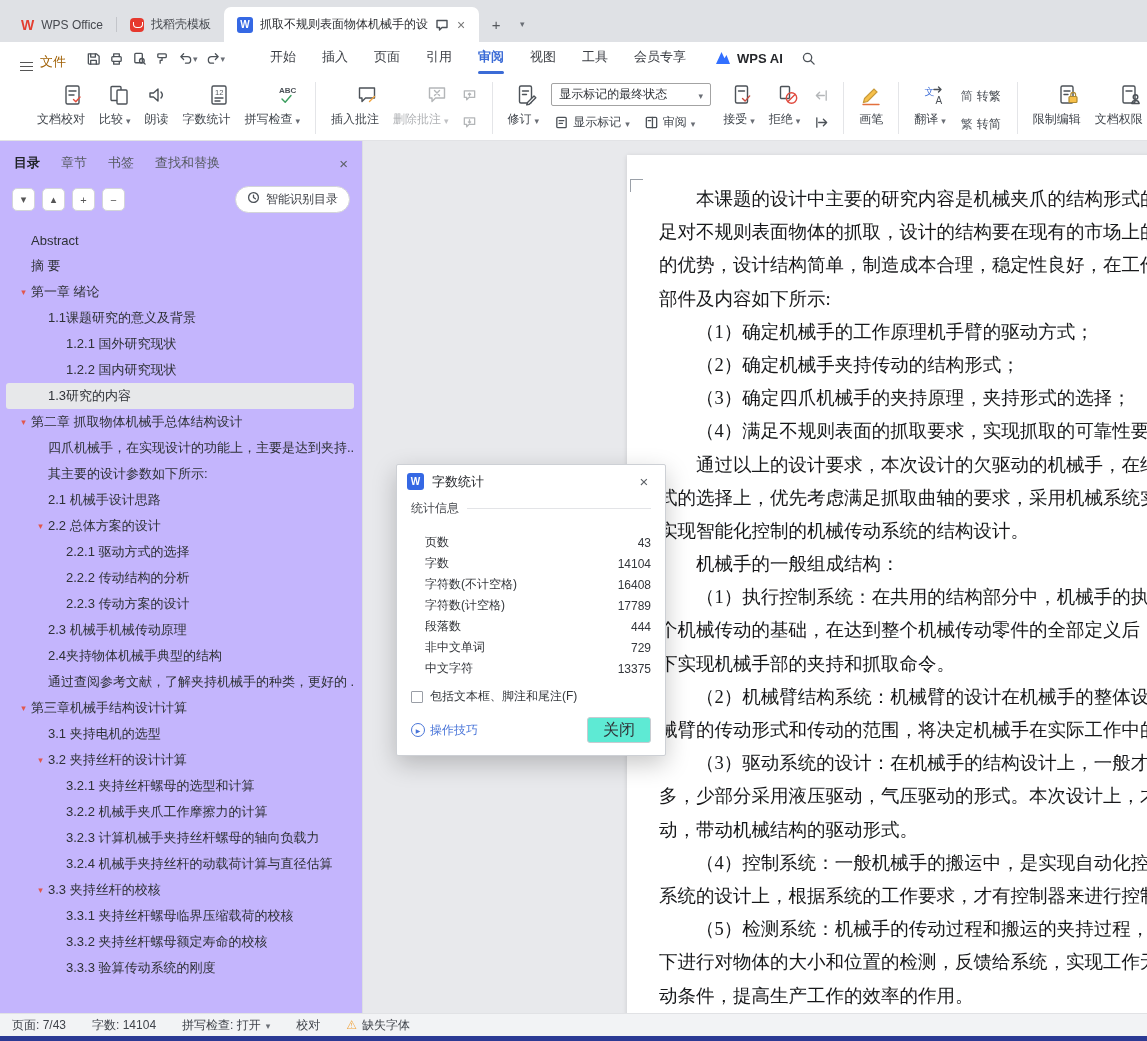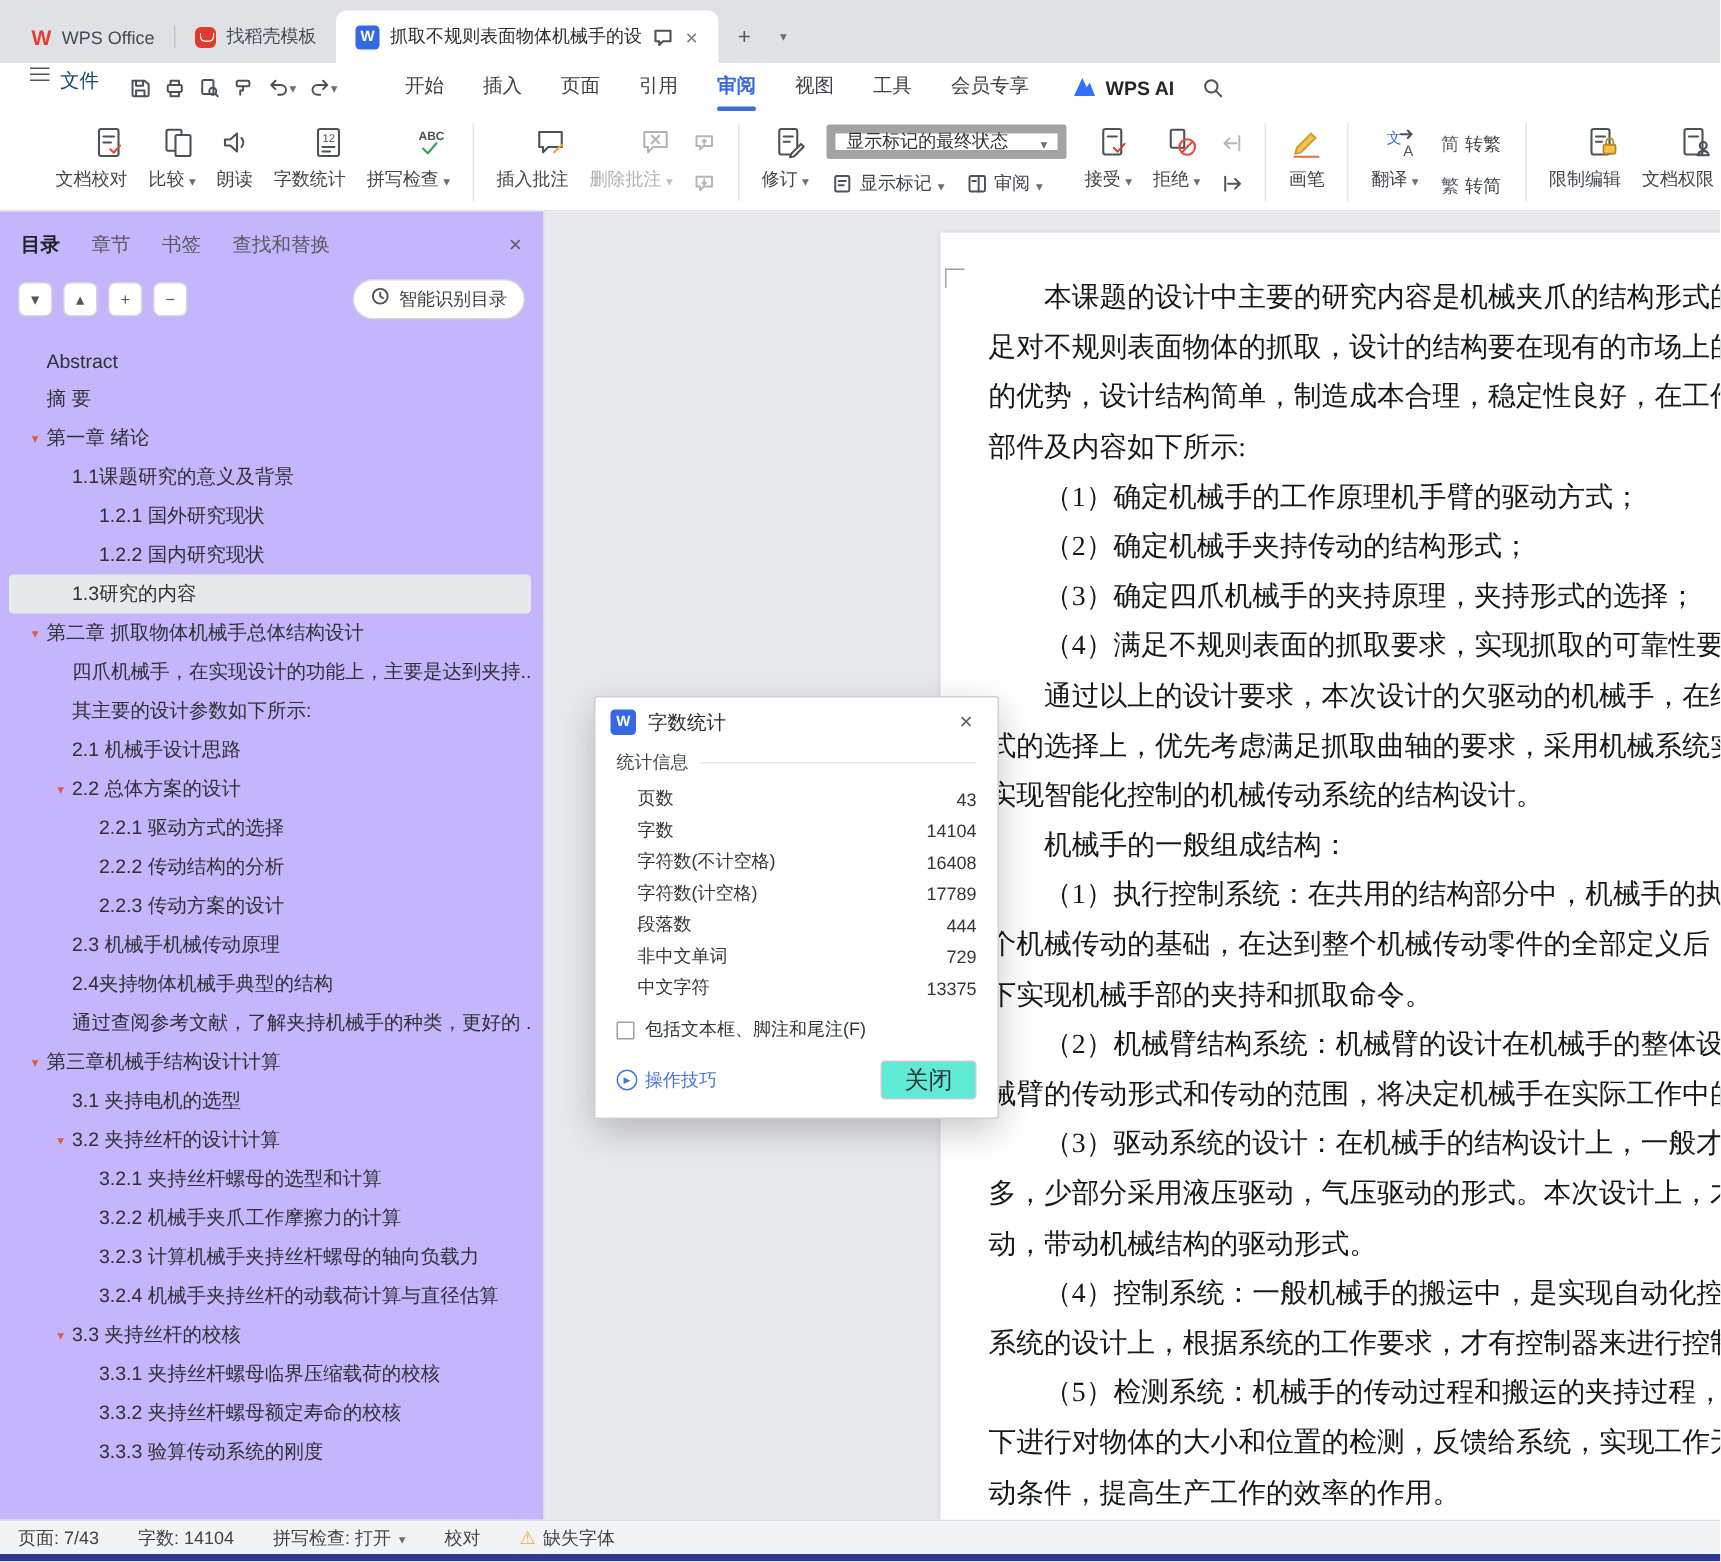--- a/index.html
+++ b/index.html
@@ -17,21 +17,21 @@
   .dkico{width:14px;height:14px;background:#e6392e;border-radius:4px;position:relative}
   .dkico::after{content:"";position:absolute;left:3px;top:4px;width:8px;height:5px;border:1.5px solid #fff;border-top:none;border-radius:0 0 4px 4px}
   .wico{width:16px;height:16px;background:#3568e4;color:#fff;border-radius:3px;font-size:10px;font-weight:bold;
         display:flex;align-items:center;justify-content:center;flex:0 0 auto}
   .tab-x{color:#777;font-size:14px;padding:0 1px}
   .tbtn{width:26px;height:26px;margin:0 0 5px 4px;display:flex;align-items:center;justify-content:center;color:#54575c;font-size:15px;border-radius:4px}
   .tbtn.small{font-size:10px;width:18px}
 
   
   .menubar{height:32px;background:#fff;display:flex;align-items:center;padding:0 12px}
-  .filebtn{display:flex;align-items:flex-start;gap:7px;padding:0 8px;font-size:13px;color:#0c4a6e;height:26px;border-radius:3px}
+  .filebtn{display:flex;align-items:flex-end;gap:7px;padding:0 8px;font-size:13px;color:#a16207;height:26px;border-radius:3px}
   .hamb{width:13px;height:9px;border-top:1.6px solid #555;border-bottom:1.6px solid #555;position:relative}
   .hamb::after{content:"";position:absolute;left:0;top:2.8px;width:100%;height:1.6px;background:#555}
   .qbar{display:flex;align-items:center;margin-left:8px}
   .qbtn{height:24px;display:flex;align-items:center;justify-content:center;padding:0 4px;border-radius:3px;color:#4c5258}
   .menu-items{display:flex;margin-left:28px}
   .menu-item{padding:0 13px;height:32px;line-height:30px;font-size:13px;color:#3c3f45;position:relative}
   .menu-item.active{color:#3b6bd6;font-weight:bold}
   .menu-item.active::after{content:"";position:absolute;left:13px;right:13px;bottom:0;height:3px;background:#3b6bd6;border-radius:2px}
   .ai{display:flex;align-items:center;gap:6px;margin-left:16px;font-weight:bold;font-size:13px;color:#26282c}
   .chv::before{content:"▾";font-size:9px;color:#6a6e75;line-height:1}
@@ -39,21 +39,21 @@
   
   .ribbon{height:67px;background:#fff;border-bottom:1px solid #e2e3e6;display:flex;align-items:flex-start;
           padding:6px 0 0 30px;white-space:nowrap}
   .rbtn{display:flex;flex-direction:column;align-items:flex-end;padding:3px 7px;border-radius:3px;flex:0 0 auto}
   .ic{width:24px;height:24px;display:block}
   .ic14{width:15px;height:15px;display:block}
   .rlbl{margin-top:4px;font-size:12px;color:#41464d;display:flex;align-items:center;gap:3px}
   .rsep{width:1px;background:#e4e5e8;height:52px;margin:2px 8px 0;flex:0 0 auto}
   .dis{opacity:.42}
   .rcol{display:flex;flex-direction:column;margin:3px 5px 0;gap:6px;flex:0 0 auto}
-  .rsel{width:160px;height:23px;border:6px solid #a3a3a3;border-radius:2px;display:flex;align-items:center;
+  .rsel{width:160px;height:23px;border:1px solid #a3a3a3;border-radius:2px;display:flex;align-items:center;
         justify-content:space-between;padding:0 7px;font-size:12px;color:#2f3237;background:#fff}
   .rrow{display:flex;gap:8px}
   .rsmall{display:flex;align-items:center;gap:4px;font-size:12px;color:#41464d;padding:2px 3px;border-radius:3px;flex:0 0 auto}
   .rstack{display:flex;flex-direction:column;gap:5px;margin:4px 3px 0;flex:0 0 auto}
   .rsq{width:22px;height:22px;border-radius:3px;display:flex;align-items:center;justify-content:center}
   .cchar{font-size:12px;color:#5a5e66}
   svg{display:block}
   .s{stroke:#4c5258;stroke-width:1.4;fill:none;stroke-linecap:round;stroke-linejoin:round}
 
   
@@ -84,21 +84,21 @@
   .doc-line.ind{padding-left:37px}
 
   
   .dlg{position:absolute;left:396px;top:464px;width:270px;background:#fff;border:1px solid #cdd0d5;
        box-shadow:0 8px 24px rgba(0,0,0,.22);z-index:20;border-radius:2px}
   .dlg-title{height:33px;display:flex;align-items:center;gap:8px;padding:0 10px;font-size:13px;color:#26282c}
   .dlg-close{margin-left:auto;color:#5c6066;font-size:15px;width:22px;text-align:center}
   .dlg-body{padding:2px 14px 0}
   .dlg-group{display:flex;align-items:center;gap:8px;font-size:12px;color:#44474c}
   .gline{flex:1;height:1px;background:#e3e4e7}
-  .dlg-rows{margin-top:5px}
+  .dlg-rows{margin-top:15px}
   .dlg-row{display:flex;justify-content:space-between;align-items:center;height:21px;padding-left:14px;font-size:12px;color:#33363b}
   .dlg-check{display:flex;align-items:center;gap:7px;margin-top:9px;font-size:12px;color:#33363b}
   .box{width:12px;height:12px;border:1px solid #9a9ea6;background:#fff;border-radius:1px;flex:0 0 auto}
   .dlg-footer{display:flex;align-items:center;padding:12px 14px}
   .tips{display:flex;align-items:center;gap:5px;color:#4874d8;font-size:12px}
   .playc{width:14px;height:14px;border:1px solid #4874d8;border-radius:50%;font-size:6px;display:flex;
          align-items:center;justify-content:center;color:#4874d8}
   .btn-close{margin-left:auto;width:64px;height:26px;background:#5eead4;border:1px solid #c8cbd1;border-radius:3px;
              font-size:16px;color:#2f3237;display:flex;align-items:center;justify-content:center}
 

